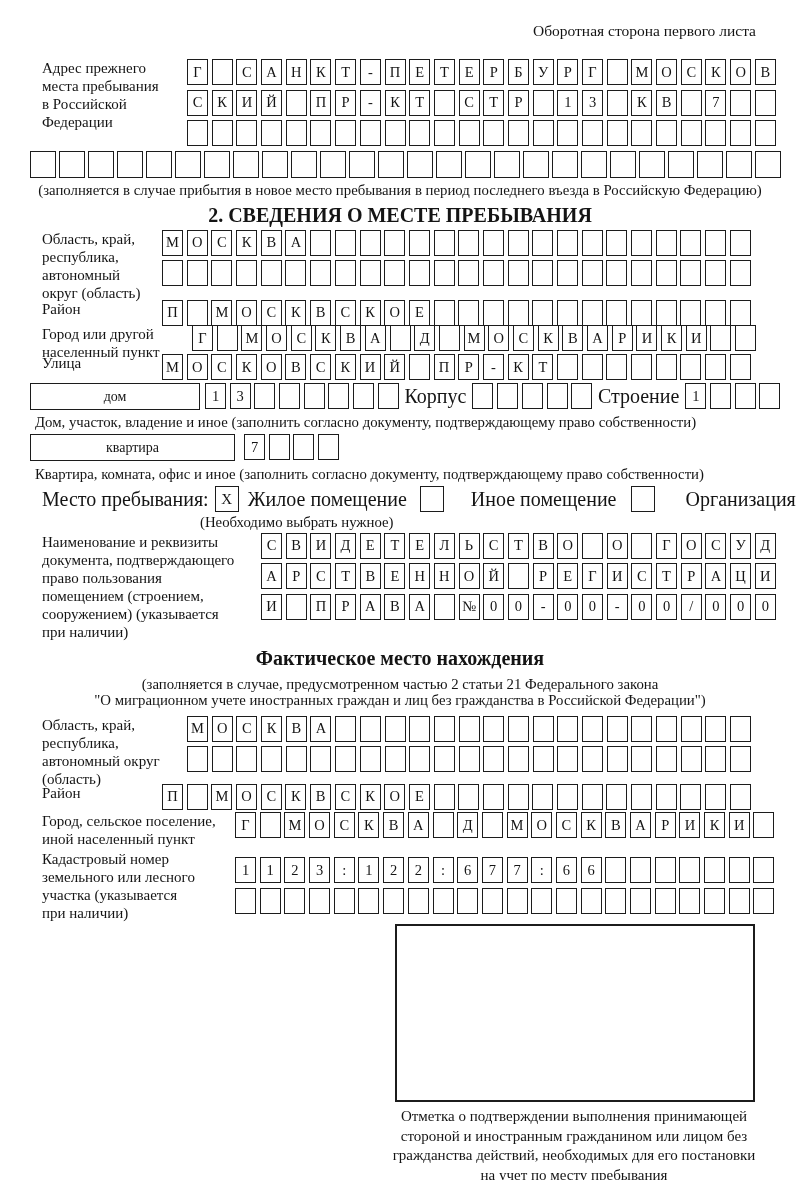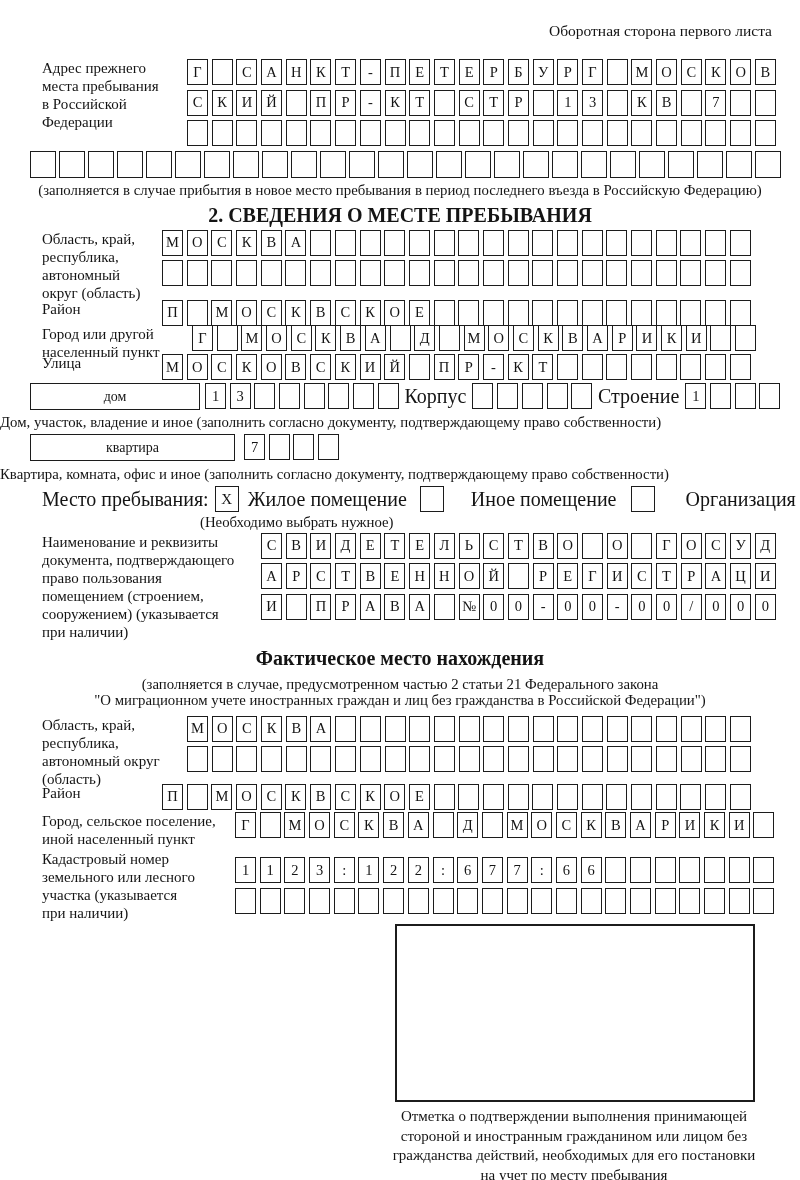--- a/index.html
+++ b/index.html
@@ -5,36 +5,36 @@
   * { box-sizing: border-box; }
   html, body { margin: 0; padding: 0; background: #ffffff; }
   .page {
     position: relative;
     width: 800px; height: 1180px;
     overflow: hidden;
     font-family: "Liberation Serif", serif;
     color: #141414;
     background: #ffffff;
   }
-  .hdr { text-align: right; padding: 22px 28px 0 0; font-size: 15.5px; }
+  .hdr { text-align: right; padding: 22px 44px 0 0; font-size: 15.5px; }
   .row { display: flex; align-items: flex-start; padding-left: 42px; }
   .row.noPad { padding-left: 0; }
   .lbl { font-size: 15px; line-height: 18px; flex: none; }
   .w145 { width: 145px; } .w120 { width: 120px; } .w150 { width: 150px; }
   .w219 { width: 219px; } .w193 { width: 193px; }
   .cells { display: flex; flex: none; margin-bottom: 4.6px; }
   .cell {
     flex: none; width: 21px; height: 26px;
     border: 1.6px solid #1c1c1c; margin-right: 3.7px;
     display: flex; align-items: center; justify-content: center;
     font-size: 14.5px;
   }
   .cells.big .cell { width: 26px; height: 27px; margin-right: 3px; }
   .note { font-size: 14.8px; text-align: center; line-height: 16.5px; }
-  .note.left { text-align: left; }
+  .note.left { text-align: left; padding-left: 35px; }
   .sec-title { font-weight: bold; text-align: center; font-size: 20px; }
   .longbox {
     border: 1.6px solid #1c1c1c; height: 27px; flex: none;
     display: flex; align-items: center; justify-content: center; font-size: 14px;
   }
   .inline-lbl { font-size: 20px; line-height: 27px; flex: none; }
   .chk {
     flex: none; width: 24px; height: 26px; border: 1.6px solid #1c1c1c;
     display: flex; align-items: center; justify-content: center; font-size: 15px;
   }

